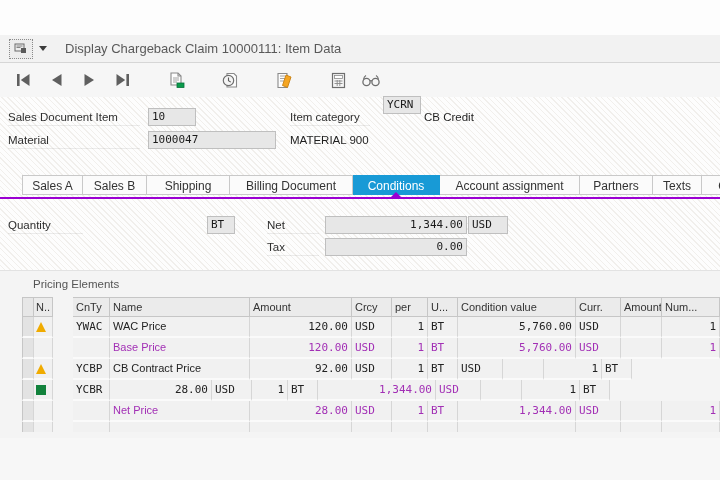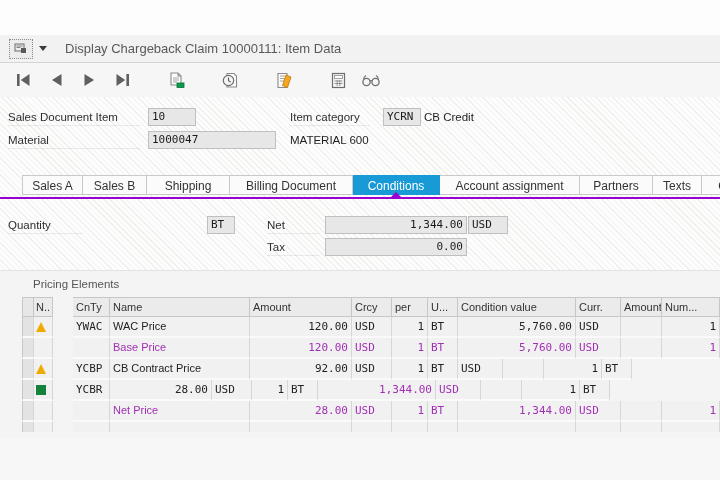--- a/index.html
+++ b/index.html
@@ -151,26 +151,26 @@
         <path d="M9 8 a1.6 1.6 0 0 1 2 0 M2.5 6.5 Q3 3.5 5 2.5 M17.5 6.5 Q17 3.5 15 2.5" fill="none" stroke="#6e6e6e" stroke-width="1.2"></path>
       </svg>
     </div>
   </div>
 
   <div class="hatch"></div>
 
   <div class="flabel" style="left:8px;top:109px;width:132px;">Sales Document Item</div>
   <div class="ffield mono" style="left:148px;top:108px;width:40px;">10</div>
   <div class="flabel" style="left:290px;top:109px;width:80px;">Item category</div>
-  <div class="ffield mono" style="left:383px;top:108px;width:30px;">YCRN</div>
+  <div class="ffield mono" style="left:383px;top:96px;width:30px;">YCRN</div>
   <div class="ftext" style="left:424px;top:109px;">CB Credit</div>
 
   <div class="flabel" style="left:8px;top:132px;width:132px;">Material</div>
   <div class="ffield mono" style="left:148px;top:131px;width:120px;">1000047</div>
-  <div class="ftext" style="left:290px;top:132px;">MATERIAL 600</div>
+  <div class="ftext" style="left:290px;top:132px;">MATERIAL 900</div>
 
   <div class="tabstrip">
       <div class="tab" style="width: 61px;">Sales A</div>
       <div class="tab" style="width: 64px;">Sales B</div>
       <div class="tab" style="width: 83px;">Shipping</div>
       <div class="tab" style="width: 123px;">Billing Document</div>
       <div class="tab active" style="width: 87px;">Conditions</div>
       <div class="tab" style="width: 140px;">Account assignment</div>
       <div class="tab" style="width: 73px;">Partners</div>
       <div class="tab" style="width: 49px;">Texts</div>

